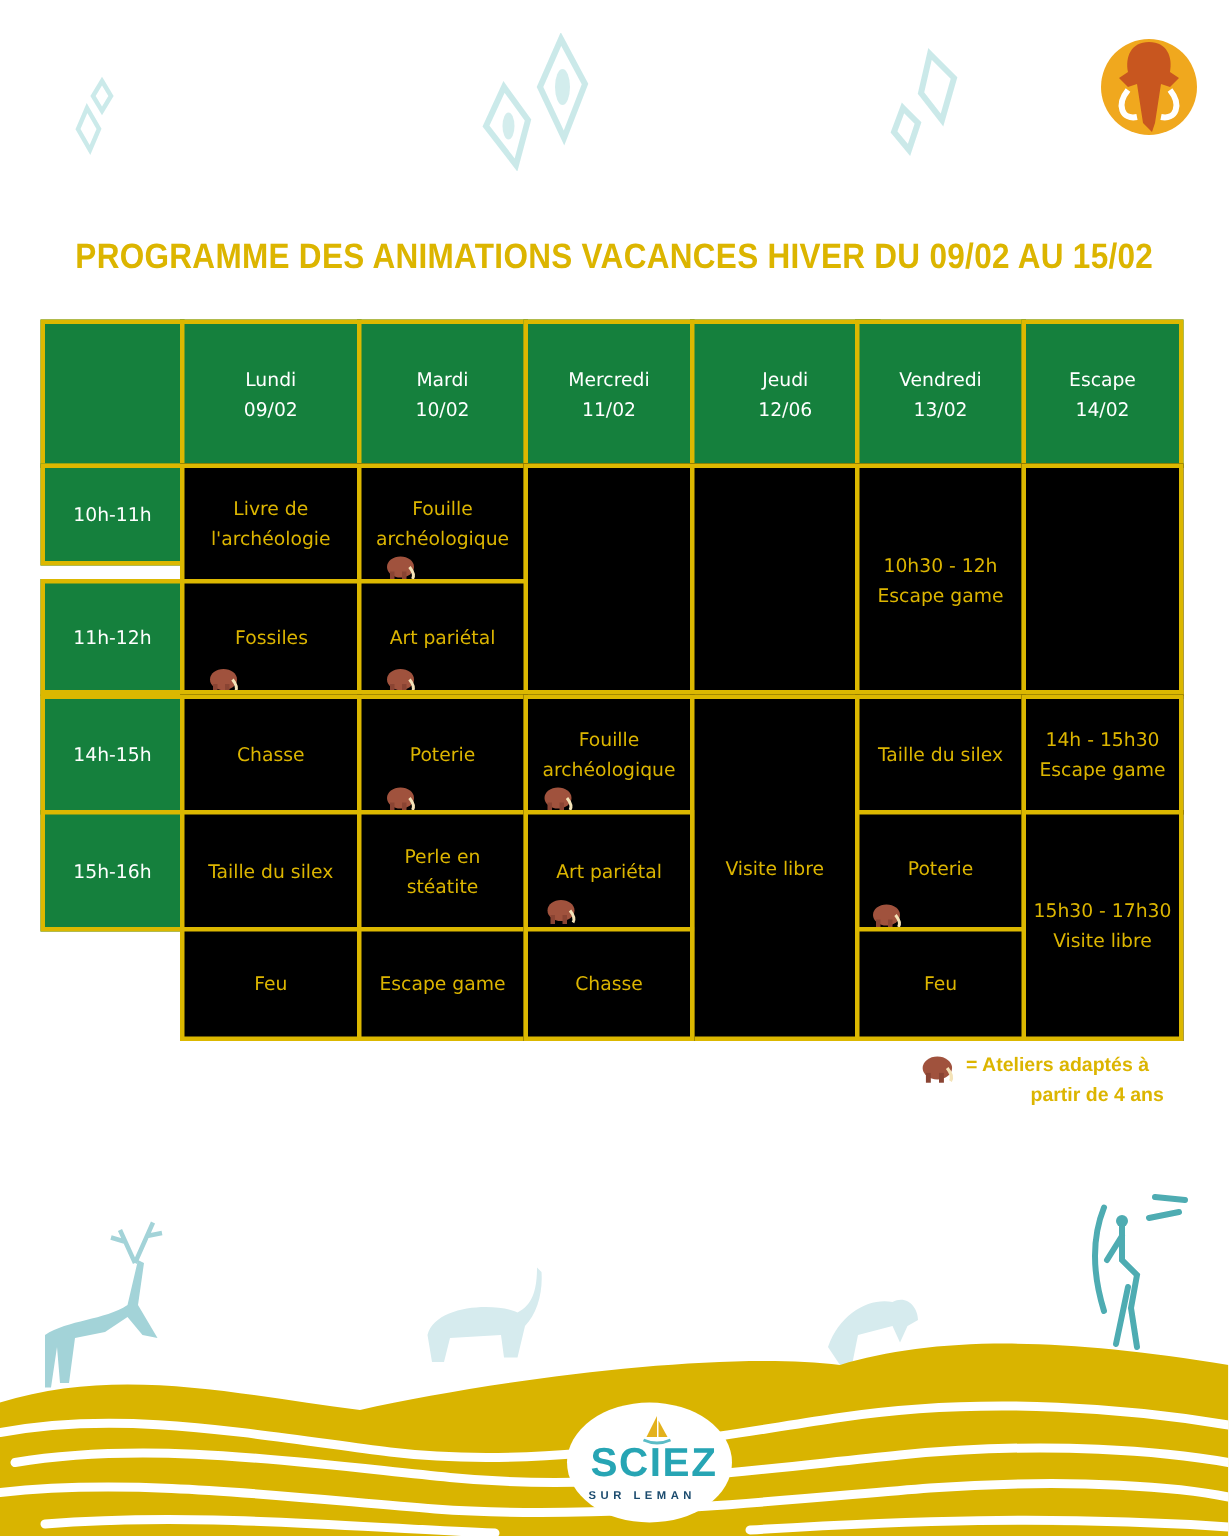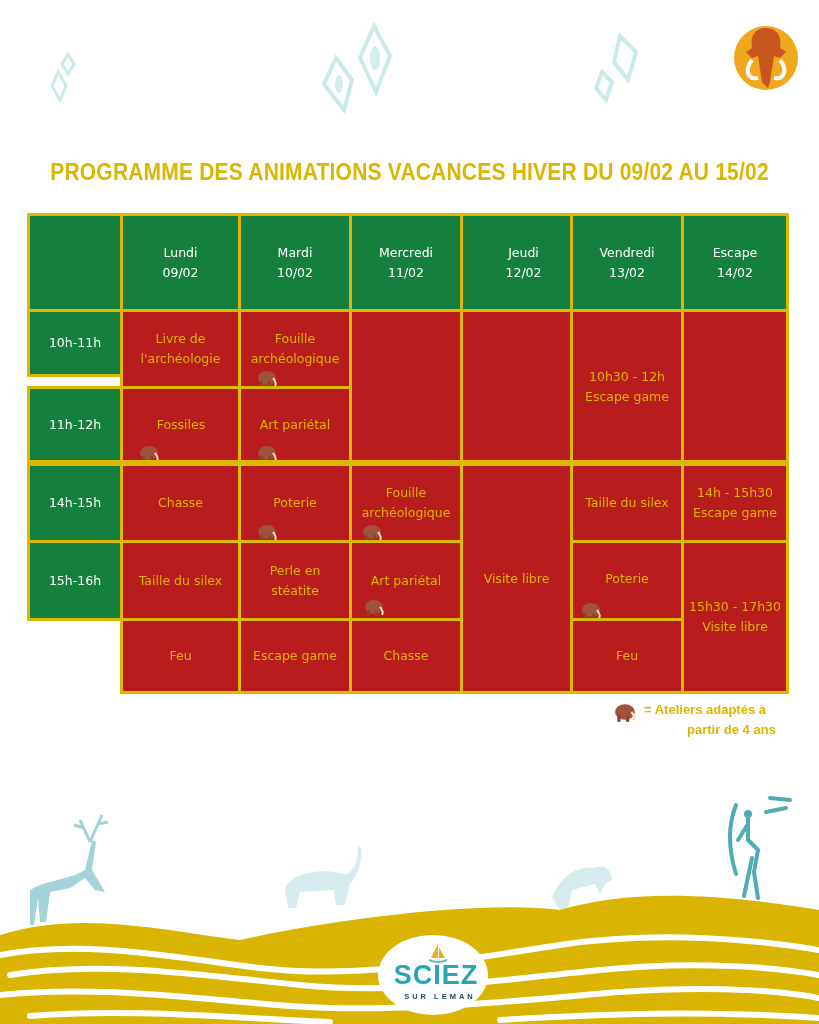--- a/index.html
+++ b/index.html
@@ -5,21 +5,21 @@
   html, body { margin:0; padding:0; }
   body { width:819px; height:1024px; background:#ffffff; position:relative; overflow:hidden;
          font-family:"DejaVu Sans", sans-serif; }
   .abs { position:absolute; }
   .title { left:0; width:819px; top:160px; text-align:center; color:#dcb500;
            font-family:"Liberation Sans", sans-serif; font-weight:bold; font-size:21px;
            letter-spacing:0.2px; transform:scaleY(1.12); }
   .grid { left:27px; top:213px; width:762px; height:481px; }
   .cell { position:absolute; box-sizing:border-box; border:3px solid #dcb800;
           display:flex; flex-direction:column; align-items:center; justify-content:center;
-          text-align:center; font-size:12.5px; line-height:20px; color:#dcb500; background:#b91c1c; }
+          text-align:center; font-size:12.5px; line-height:20px; color:#dcb500; background:#000000; }
   .cell.teal { background:#15803d; color:#ffffff; }
   .cell.hd { font-size:12.5px; }
   .mam { position:absolute; left:16px; bottom:-1px; width:22px; height:18px; }
   .divider { position:absolute; left:0; width:762px; top:247px; height:6px; background:#dcb800; }
   .legend { left:610px; top:700px; width:180px; color:#dcb500; font-weight:bold;
             font-family:"Liberation Sans", sans-serif; font-size:13px; line-height:20px; }
   .legend .l1 { position:absolute; left:34px; top:0; white-space:nowrap; }
   .legend .l2 { position:absolute; left:53px; top:20px; white-space:nowrap;margin-left:24px; }
   .logo-text { font-family:"Liberation Sans", sans-serif; font-weight:bold; }
 </style>
@@ -68,21 +68,21 @@
   <div class="cell teal hd" style="left:211px;top:0;width:114px;height:99px">
     <span>Mardi</span>
     <span>10/02</span>
   </div>
   <div class="cell teal hd" style="left:322px;top:0;width:114px;height:99px">
     <span>Mercredi</span>
     <span>11/02</span>
   </div>
   <div class="cell teal hd" style="left:433px;top:0;width:127px;height:99px">
     <span>Jeudi</span>
-    <span>12/02</span>
+    <span>12/06</span>
   </div>
   <div class="cell teal hd" style="left:543px;top:0;width:114px;height:99px">
     <span>Vendredi</span>
     <span>13/02</span>
   </div>
   <div class="cell teal hd" style="left:654px;top:0;width:108px;height:99px">
     <span>Escape</span>
     <span>14/02</span>
   </div>
 
@@ -259,13 +259,13 @@
   </g>
 </svg>
 
 <div class="abs" style="left:378px;top:935px;width:110px;height:80px;background:#ffffff;border-radius:50%"></div>
 <svg class="abs" style="left:427px;top:942px" width="22" height="22" viewBox="0 0 22 22">
   <path d="M11 2 L11 16 L4 16 Z" fill="#e3b11b"></path>
     <path d="M12 5 L12 16 L18 16 Z" fill="#e3b11b"></path>
   <path d="M2 18 Q11 22 20 18" stroke="#5bbcc6" stroke-width="2" fill="none"></path>
 </svg>
 <div class="abs logo-text" style="left:388px;top:960px;width:96px;text-align:center;color:#27a5b4;font-size:27px;letter-spacing:1px">SCIEZ</div>
-<div class="abs logo-text" style="left:392px;top:992px;width:96px;text-align:center;color:#1b4b6e;font-size:7.5px;letter-spacing:3px">SUR LEMAN</div>
+<div class="abs logo-text" style="left:368px;top:992px;width:96px;text-align:right;color:#1b4b6e;font-size:7.5px;letter-spacing:3px">SUR LEMAN</div>
 
 </body></html>

